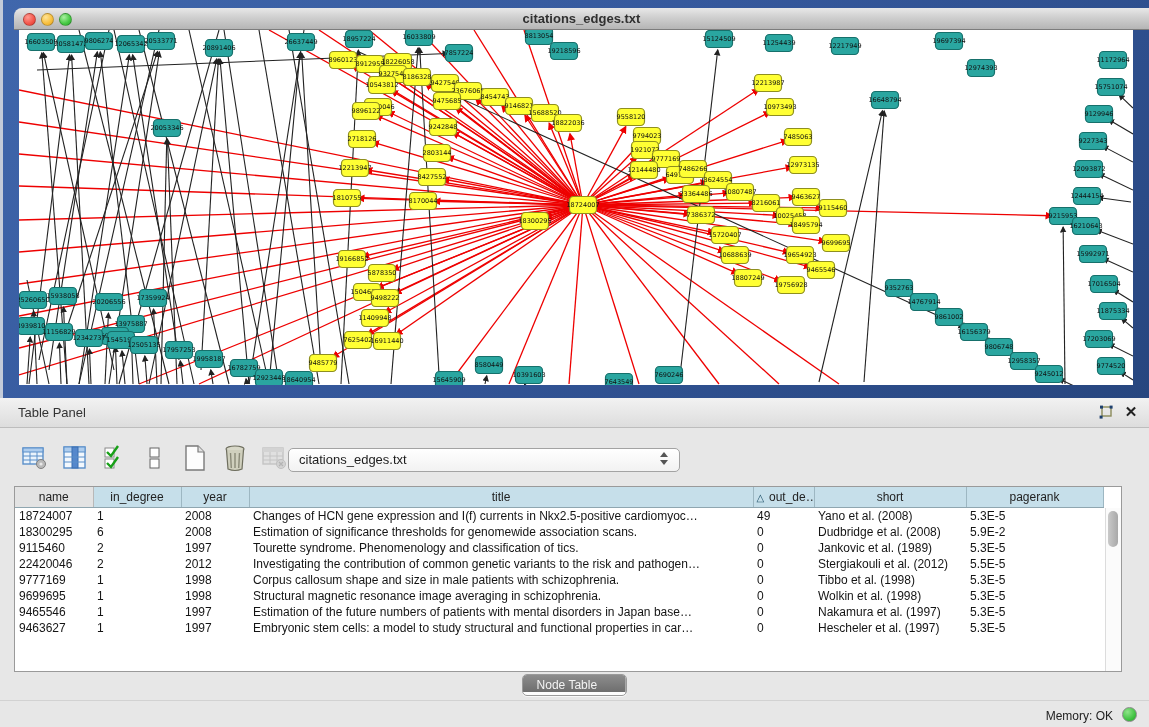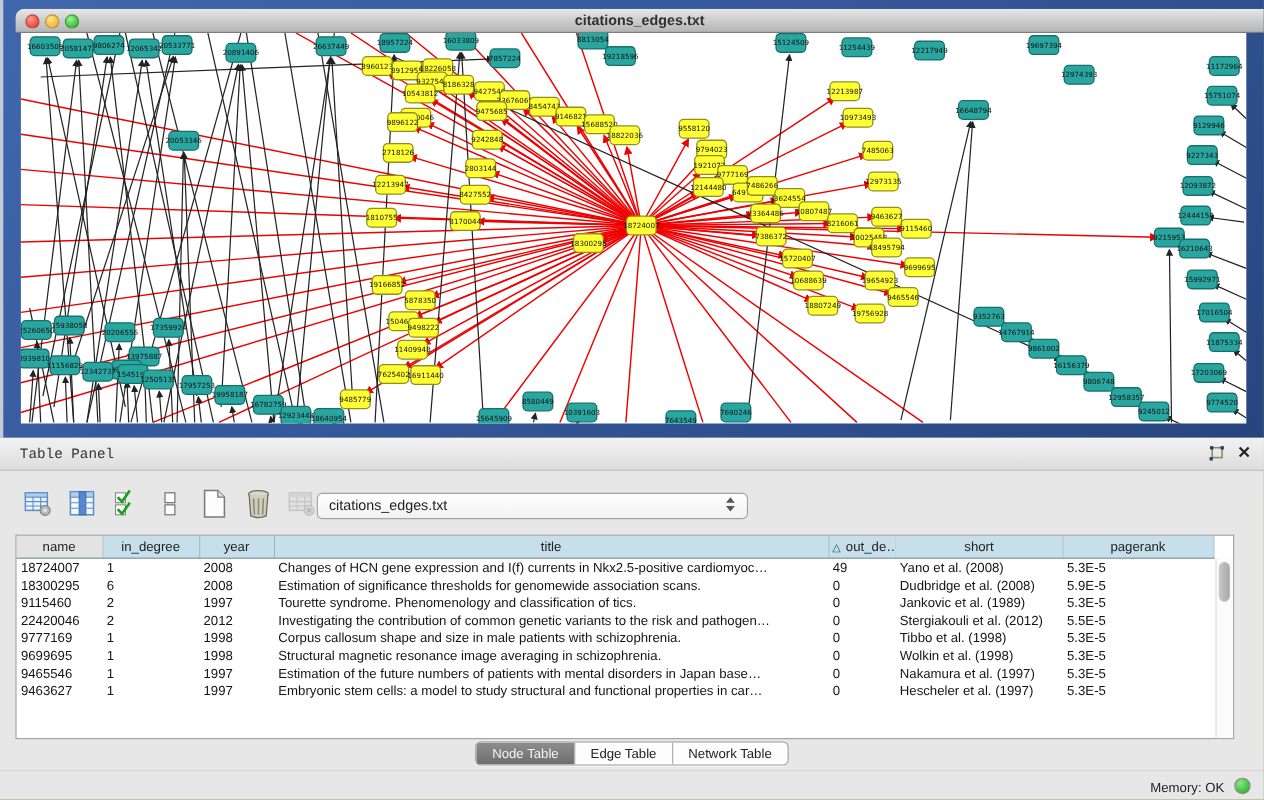--- a/index.html
+++ b/index.html
@@ -16,21 +16,21 @@
   #tl-min{left:27px;background:radial-gradient(circle at 35% 30%,#ffe396,#f8bf3c 60%,#dfa12a);}
   #tl-zoom{left:45px;background:radial-gradient(circle at 35% 30%,#a9f0a0,#46c943 60%,#2fa332);}
   #net-title{position:absolute;left:0;top:3px;width:1135px;text-align:center;font-size:13px;font-weight:bold;color:#303030;}
   #net-canvas{position:absolute;left:5px;top:22px;width:1114px;height:355px;background:#ffffff;}
   #graph-svg{display:block;}
   .node-label{font-family:"DejaVu Sans",sans-serif;font-size:6.5px;fill:#111;}
 
   
   #table-panel{position:absolute;left:0;top:398px;width:1149px;height:329px;background:#e7e7e7;}
   #panel-header{position:absolute;left:0;top:0;width:1149px;height:30px;background:linear-gradient(#f2f2f2,#dddddd);border-bottom:1px solid #bdbdbd;box-sizing:border-box;}
-  #panel-title{position:absolute;left:18px;top:7px;font-size:13px;color:#333;font-family:Liberation Mono, monospace;}
+  #panel-title{position:absolute;left:18px;top:7px;font-size:13px;color:#333;}
   #float-btn{position:absolute;right:34px;top:6px;width:18px;height:18px;cursor:default;}
   #close-btn{position:absolute;right:10px;top:5px;width:16px;height:18px;font-size:15px;font-weight:bold;color:#222;text-align:center;line-height:18px;}
 
   #toolbar{position:absolute;left:20px;top:44px;height:32px;display:flex;align-items:center;gap:10px;}
   .tool-btn{width:30px;height:30px;display:flex;align-items:center;justify-content:center;background:transparent;border:none;padding:0;}
   #fx-label{font-size:15px;color:#222;font-style:italic;font-family:"DejaVu Serif",serif;}
   #table-selector{position:absolute;left:288px;top:50px;width:392px;height:24px;background:linear-gradient(#ffffff,#f2f2f2);border:1px solid #a3a3a3;border-radius:5px;box-sizing:border-box;font-size:13px;color:#1d1d1d;padding:3px 22px 0 10px;}
   #combo-arrows{position:absolute;left:660px;top:54px;width:9px;height:16px;}
   #combo-arrows div{width:0;height:0;border-left:4px solid transparent;border-right:4px solid transparent;}
   #combo-up{border-bottom:5px solid #555;margin-bottom:3px;}
@@ -39,21 +39,21 @@
   #data-table-wrap{position:absolute;left:14px;top:88px;width:1108px;height:186px;background:#fff;border:1px solid #9a9a9a;box-sizing:border-box;}
   #data-table{border-collapse:collapse;table-layout:fixed;width:1088px;font-size:12px;color:#141414;}
   #data-table th{height:20px;background:#c6dfea;border-right:1px solid #9db7c2;border-bottom:1px solid #8fa6b0;font-weight:normal;font-size:12px;color:#222;text-align:center;overflow:hidden;white-space:nowrap;padding:0 3px;}
   #data-table th.gray{background:#e3e3e3;border-right:1px solid #b8b8b8;}
   #data-table td{height:16px;padding:0 4px;overflow:hidden;white-space:nowrap;text-overflow:clip;}
   .sort-tri{color:#1d4e66;font-size:10px;margin-right:2px;}
   #v-scroll{position:absolute;right:0;top:21px;width:15px;height:163px;background:#fbfbfb;border-left:1px solid #dcdcdc;}
   #v-thumb{position:absolute;left:2px;top:3px;width:10px;height:36px;border-radius:5px;background:linear-gradient(90deg,#c9c9c9,#a8a8a8);}
 
   #bottom-tabs{position:absolute;left:0;top:276px;width:1149px;height:22px;display:flex;justify-content:center;}
-  #seg{display:flex;border:1px solid #9a9a9a;border-radius:5px;overflow:hidden;height:20px;background:#fdfdfd;box-shadow:0 1px 0 rgba(255,255,255,.7);}
+  #seg{display:flex;border:1px solid #9a9a9a;border-radius:5px;overflow:hidden;height:20px;background:#fdfdfd;box-shadow:0 1px 0 rgba(255,255,255,.7);flex-direction:column;}
   .seg-item{font-size:12px;padding:3px 14px 0 14px;color:#222;border-right:1px solid #a8a8a8;height:20px;box-sizing:border-box;}
   .seg-item:last-child{border-right:none;}
   .seg-item.selected{background:linear-gradient(#8d8d8d,#6e6e6e);color:#f3f3f3;}
 
   #status-bar{position:absolute;left:0;top:302px;width:1149px;height:27px;border-top:1px solid #d2d2d2;box-sizing:border-box;}
   #memory-label{position:absolute;right:36px;top:8px;font-size:12px;color:#222;}
   #memory-dot{position:absolute;right:12px;top:6px;width:15px;height:15px;border-radius:50%;background:radial-gradient(circle at 35% 30%,#8fe489,#3cc13e 65%,#2b9c30);border:1px solid #8a8a8a;box-sizing:border-box;}
 </style>
 </head>
 <body>
@@ -590,21 +590,21 @@
               <td>Yano et al. (2008)</td>
               <td>5.3E-5</td>
             </tr>
             <tr>
               <td>18300295</td>
               <td>6</td>
               <td>2008</td>
               <td>Estimation of significance thresholds for genomewide association scans.</td>
               <td>0</td>
               <td>Dudbridge et al. (2008)</td>
-              <td>5.9E-5</td>
+              <td>5.9E-2</td>
             </tr>
             <tr>
               <td>9115460</td>
               <td>2</td>
               <td>1997</td>
               <td>Tourette syndrome. Phenomenology and classification of tics.</td>
               <td>0</td>
               <td>Jankovic et al. (1989)</td>
               <td>5.3E-5</td>
             </tr>

